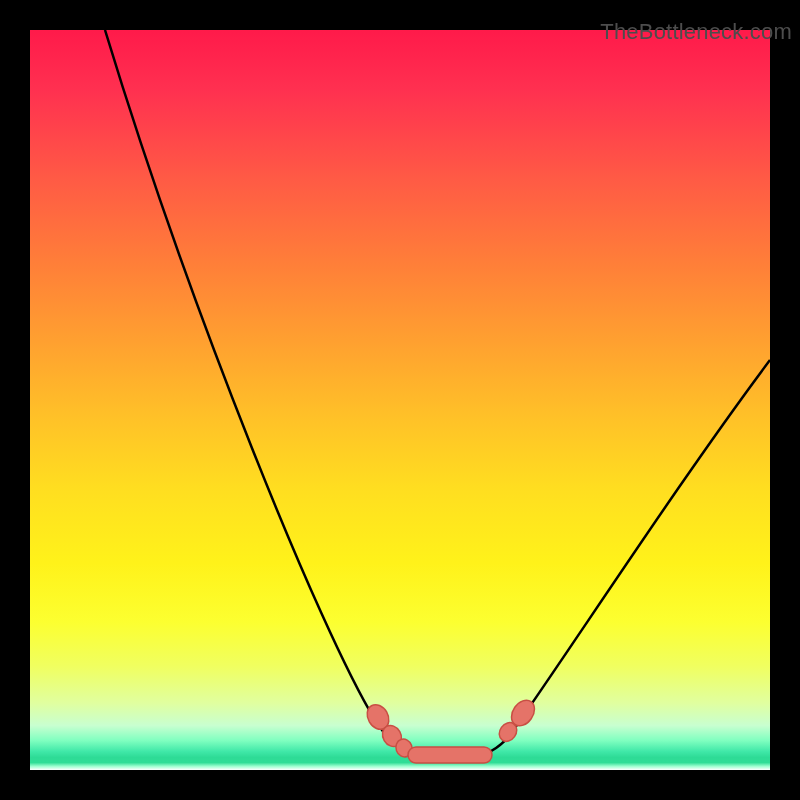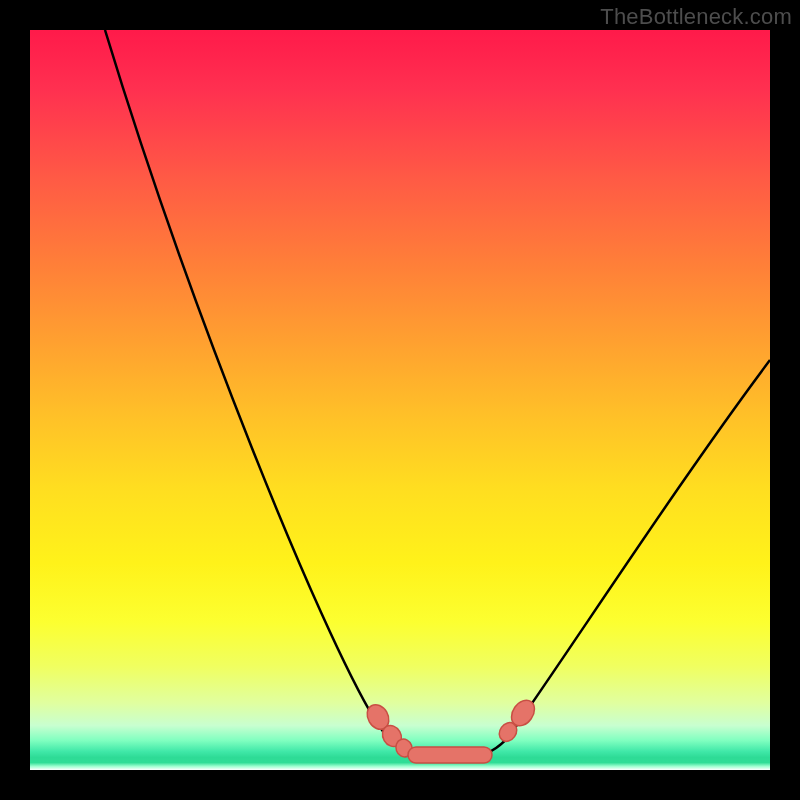--- a/index.html
+++ b/index.html
@@ -33,21 +33,21 @@
       #80ffc0 96%,
       #40e8a8 97.5%,
       #2edb96 98.3%,
       #30dd96 99%,
       #9effd0 99.5%,
       #ffffff 100%
     );
   }
   .watermark {
     position: absolute;
-    top: 4px;
+    top: 19px;
     right: 8px;
     font-family: Arial, Helvetica, sans-serif;
     font-size: 22px;
     color: #4d4d4d;
     font-weight: 500;
     letter-spacing: 0.2px;
   }
   svg.curve {
     position: absolute;
     left: 30px;

